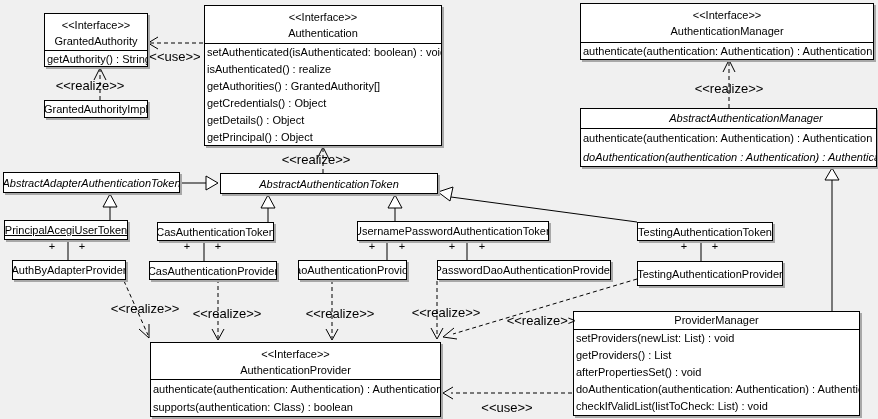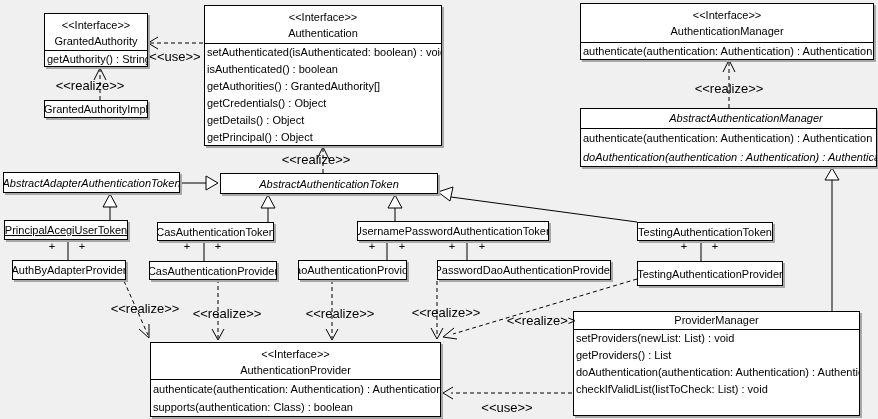--- a/index.html
+++ b/index.html
@@ -144,21 +144,21 @@
   <div class="box single" style="left:44px;top:100px;width:104px;height:18px;">
     <span>GrantedAuthorityImpl</span>
   </div>
 
   <div class="box" style="left:204px;top:5px;width:238px;height:141px;">
     <div class="hd" style="height:37px;">
       <div class="st">&lt;&lt;Interface&gt;&gt;</div>
       <div class="nm">Authentication</div>
     </div>
     <div class="m">setAuthenticated(isAuthenticated: boolean) : void</div>
-    <div class="m">isAuthenticated() : boolean</div>
+    <div class="m">isAuthenticated() : realize</div>
     <div class="m">getAuthorities() : GrantedAuthority[]</div>
     <div class="m">getCredentials() : Object</div>
     <div class="m">getDetails() : Object</div>
     <div class="m">getPrincipal() : Object</div>
   </div>
 
   <div class="box" style="left:580px;top:3px;width:294px;height:57px;">
     <div class="hd" style="height:38px;">
       <div class="st">&lt;&lt;Interface&gt;&gt;</div>
       <div class="nm">AuthenticationManager</div>
@@ -217,20 +217,21 @@
   <div class="box single" style="left:637px;top:261px;width:146px;height:25px;">
     <span>TestingAuthenticationProvider</span>
   </div>
 
   <div class="box" style="left:573px;top:311px;width:287px;height:105px;">
     <div class="hd hd1" style="height:17px;">
       <div class="nm" style="line-height:16px;padding-top:0;">ProviderManager</div>
     </div>
     <div class="m">setProviders(newList: List) : void</div>
     <div class="m">getProviders() : List</div>
+    <div class="m">afterPropertiesSet() : void</div>
     <div class="m">doAuthentication(authentication: Authentication) : Authentication</div>
     <div class="m">checkIfValidList(listToCheck: List) : void</div>
   </div>
 
   <div class="box" style="left:150px;top:342px;width:291px;height:75px;">
     <div class="hd" style="height:36px;">
       <div class="st">&lt;&lt;Interface&gt;&gt;</div>
       <div class="nm">AuthenticationProvider</div>
     </div>
     <div class="m m18">authenticate(authentication: Authentication) : Authentication</div>

